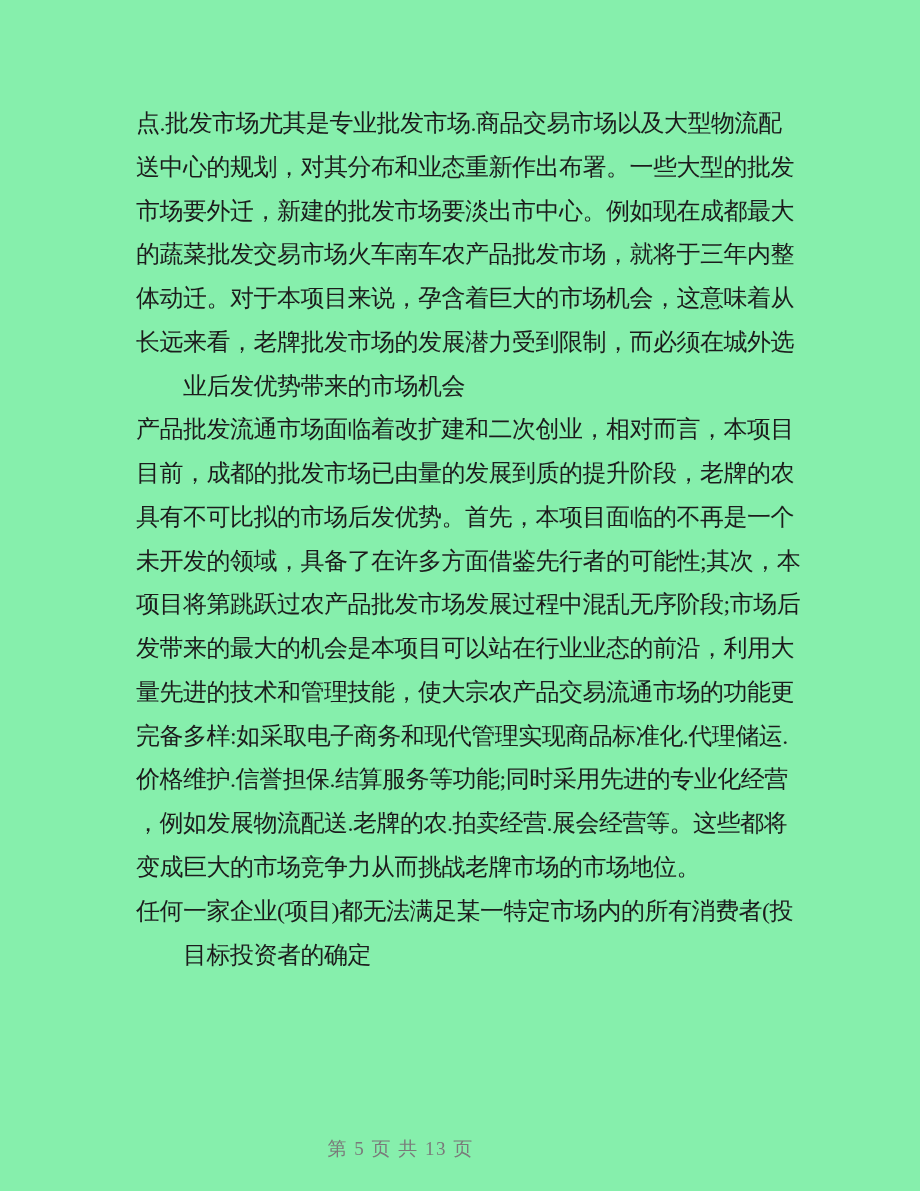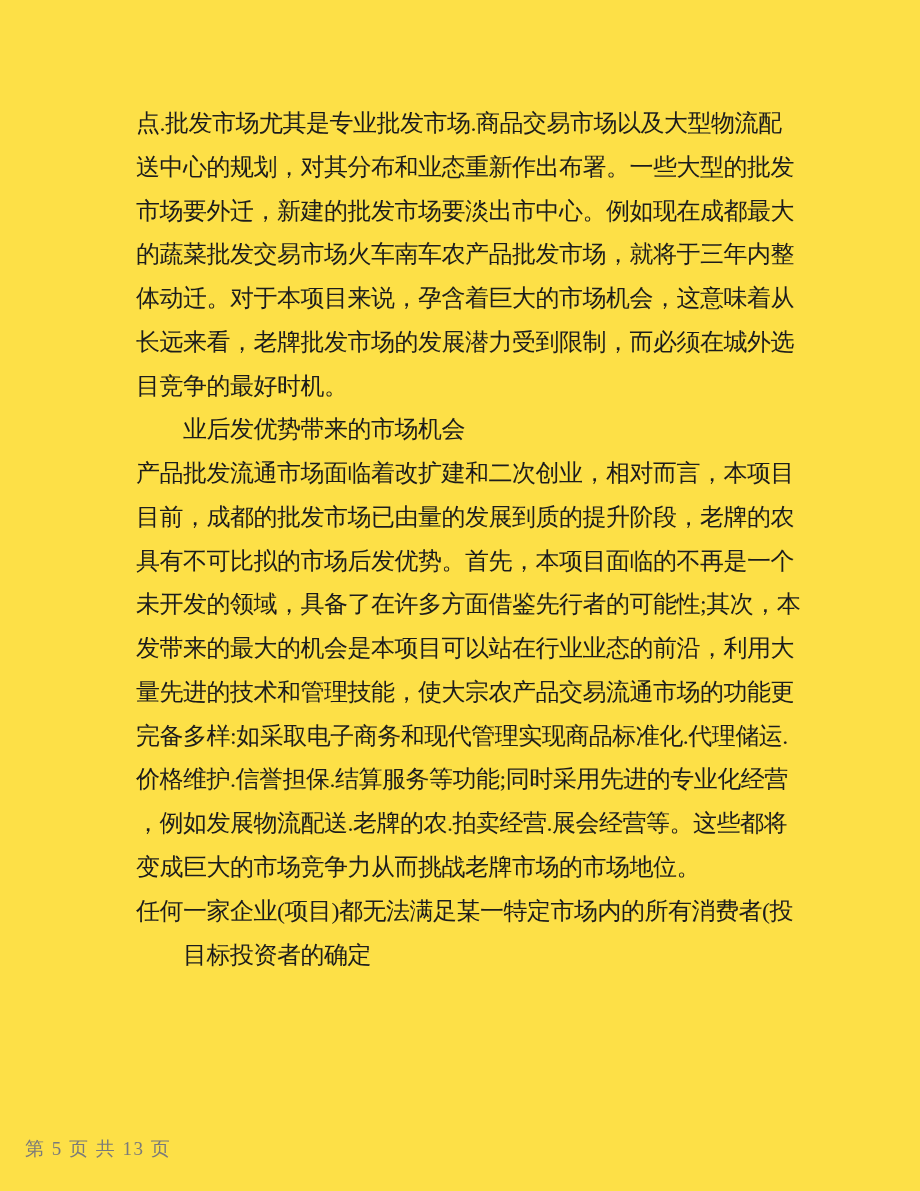--- a/index.html
+++ b/index.html
@@ -4,21 +4,21 @@
 <style>
   html, body {
     margin: 0;
     padding: 0;
     background: #ffffff;
   }
   .page {
     position: relative;
     width: 920px;
     height: 1191px;
-    background: #fde047;
+    background: #86efac;
     overflow: hidden;
     font-family: "Liberation Serif", "DejaVu Serif", serif;
   }
   .text-block {
     position: absolute;
     left: 136px;
     top: 102px;
     width: 700px;
   }
   .line {
@@ -28,45 +28,45 @@
     height: 43.77px;
     white-space: pre;
     color: #1c1c1c;
     text-rendering: optimizeLegibility;
   }
   .footer {
     position: absolute;
     left: 0;
     top: 1110px;
     width: 776px;
-    text-align: left;
+    text-align: center;
     font-size: 19px;
     line-height: 26px;
     color: #7a7a7a;
     letter-spacing: 1.5px;
     white-space: pre;
   }
 </style>
 </head>
 <body>
 
 <div class="page">
   <div class="text-block">
       <div class="line">点.批发市场尤其是专业批发市场.商品交易市场以及大型物流配</div>
       <div class="line">送中心的规划，对其分布和业态重新作出布署。一些大型的批发</div>
       <div class="line">市场要外迁，新建的批发市场要淡出市中心。例如现在成都最大</div>
       <div class="line">的蔬菜批发交易市场火车南车农产品批发市场，就将于三年内整</div>
       <div class="line">体动迁。对于本项目来说，孕含着巨大的市场机会，这意味着从</div>
       <div class="line">长远来看，老牌批发市场的发展潜力受到限制，而必须在城外选</div>
-      <div class="line">目竞争的最好时机。</div>
       <div class="line">　　业后发优势带来的市场机会</div>
       <div class="line">产品批发流通市场面临着改扩建和二次创业，相对而言，本项目</div>
       <div class="line">目前，成都的批发市场已由量的发展到质的提升阶段，老牌的农</div>
       <div class="line">具有不可比拟的市场后发优势。首先，本项目面临的不再是一个</div>
       <div class="line">未开发的领域，具备了在许多方面借鉴先行者的可能性;其次，本</div>
+      <div class="line">项目将第跳跃过农产品批发市场发展过程中混乱无序阶段;市场后</div>
       <div class="line">发带来的最大的机会是本项目可以站在行业业态的前沿，利用大</div>
       <div class="line">量先进的技术和管理技能，使大宗农产品交易流通市场的功能更</div>
       <div class="line">完备多样:如采取电子商务和现代管理实现商品标准化.代理储运.</div>
       <div class="line">价格维护.信誉担保.结算服务等功能;同时采用先进的专业化经营</div>
       <div class="line">，例如发展物流配送.老牌的农.拍卖经营.展会经营等。这些都将</div>
       <div class="line">变成巨大的市场竞争力从而挑战老牌市场的市场地位。</div>
       <div class="line">任何一家企业(项目)都无法满足某一特定市场内的所有消费者(投</div>
       <div class="line">　　目标投资者的确定</div>
     </div>
   <div class="footer">

